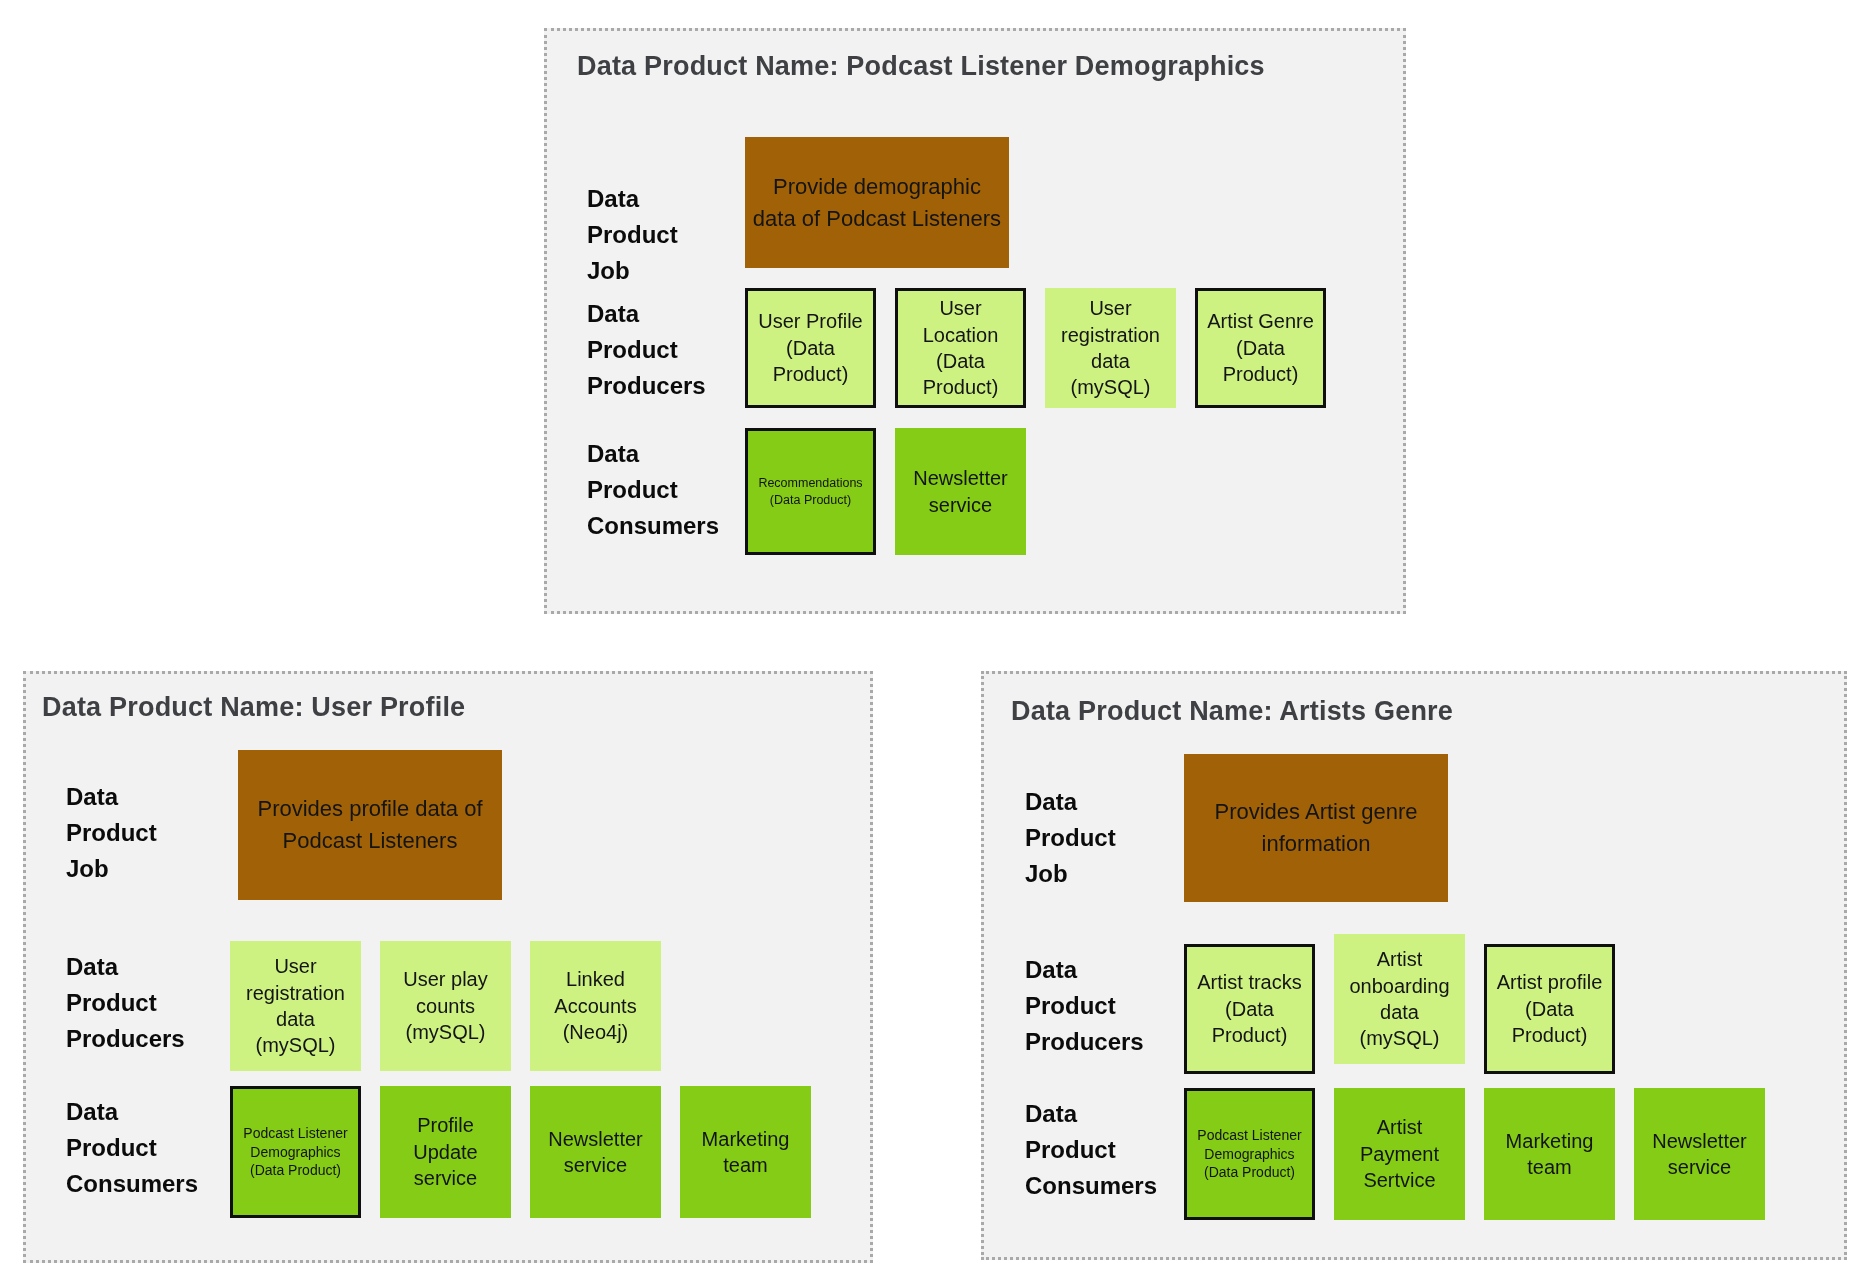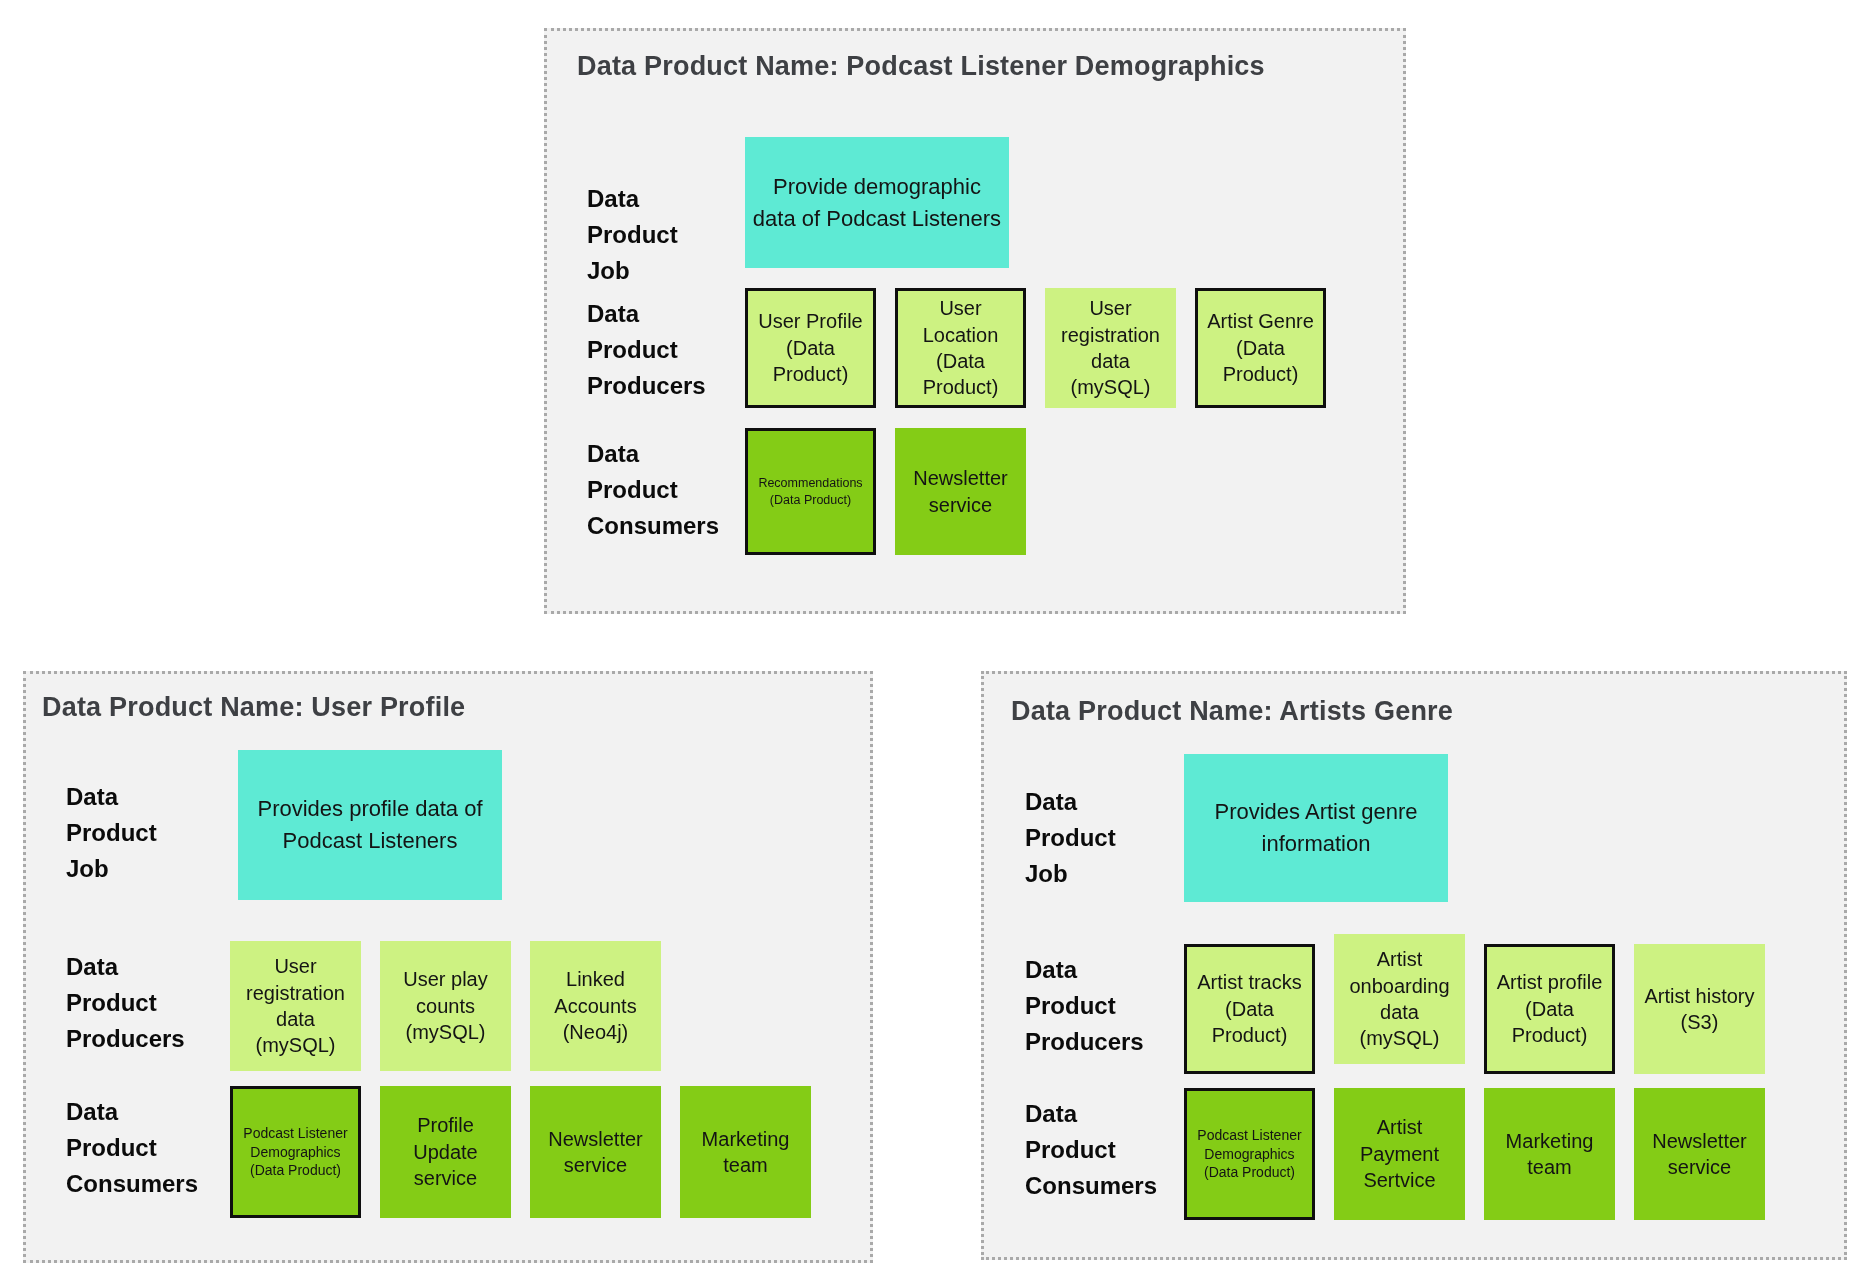--- a/index.html
+++ b/index.html
@@ -34,21 +34,21 @@
     box-sizing:border-box;
     display:flex;
     align-items:center;
     justify-content:center;
     text-align:center;
     color:#141414;
     font-size:20px;
     line-height:1.32;
     padding:4px;
   }
-  .job{background:#5eead4;font-size:22px;line-height:1.45;}
+  .job{background:#a16207;font-size:22px;line-height:1.45;}
   .producer{background:#cdf282;}
   .consumer{background:#84cc16;}
   .bordered{border:3px solid #0f0f0f;}
   .small{font-size:12.5px;line-height:1.35;}
   .small-md{font-size:14px;line-height:1.35;}
 </style>
 </head>
 <body>
 
 <div id="page">
@@ -107,21 +107,20 @@
 Product
 Job</div>
     <div class="box job" style="left:200px;top:80px;width:264px;height:148px;">Provides Artist genre information</div>
 
     <div class="row-label" style="left:41px;top:278px;">Data
 Product
 Producers</div>
     <div class="box producer bordered" style="left:200px;top:270px;width:131px;height:130px;">Artist tracks (Data Product)</div>
     <div class="box producer" style="left:350px;top:260px;width:131px;height:130px;">Artist onboarding data (mySQL)</div>
     <div class="box producer bordered" style="left:500px;top:270px;width:131px;height:130px;">Artist profile (Data Product)</div>
-    <div class="box producer" style="left:650px;top:270px;width:131px;height:130px;">Artist history (S3)</div>
 
     <div class="row-label" style="left:41px;top:422px;">Data
 Product
 Consumers</div>
     <div class="box consumer bordered small-md" style="left:200px;top:414px;width:131px;height:132px;">Podcast Listener Demographics (Data Product)</div>
     <div class="box consumer" style="left:350px;top:414px;width:131px;height:132px;text-align:center;">Artist Payment Sertvice</div>
     <div class="box consumer" style="left:500px;top:414px;width:131px;height:132px;">Marketing team</div>
     <div class="box consumer" style="left:650px;top:414px;width:131px;height:132px;">Newsletter service</div>
   </section>
 

